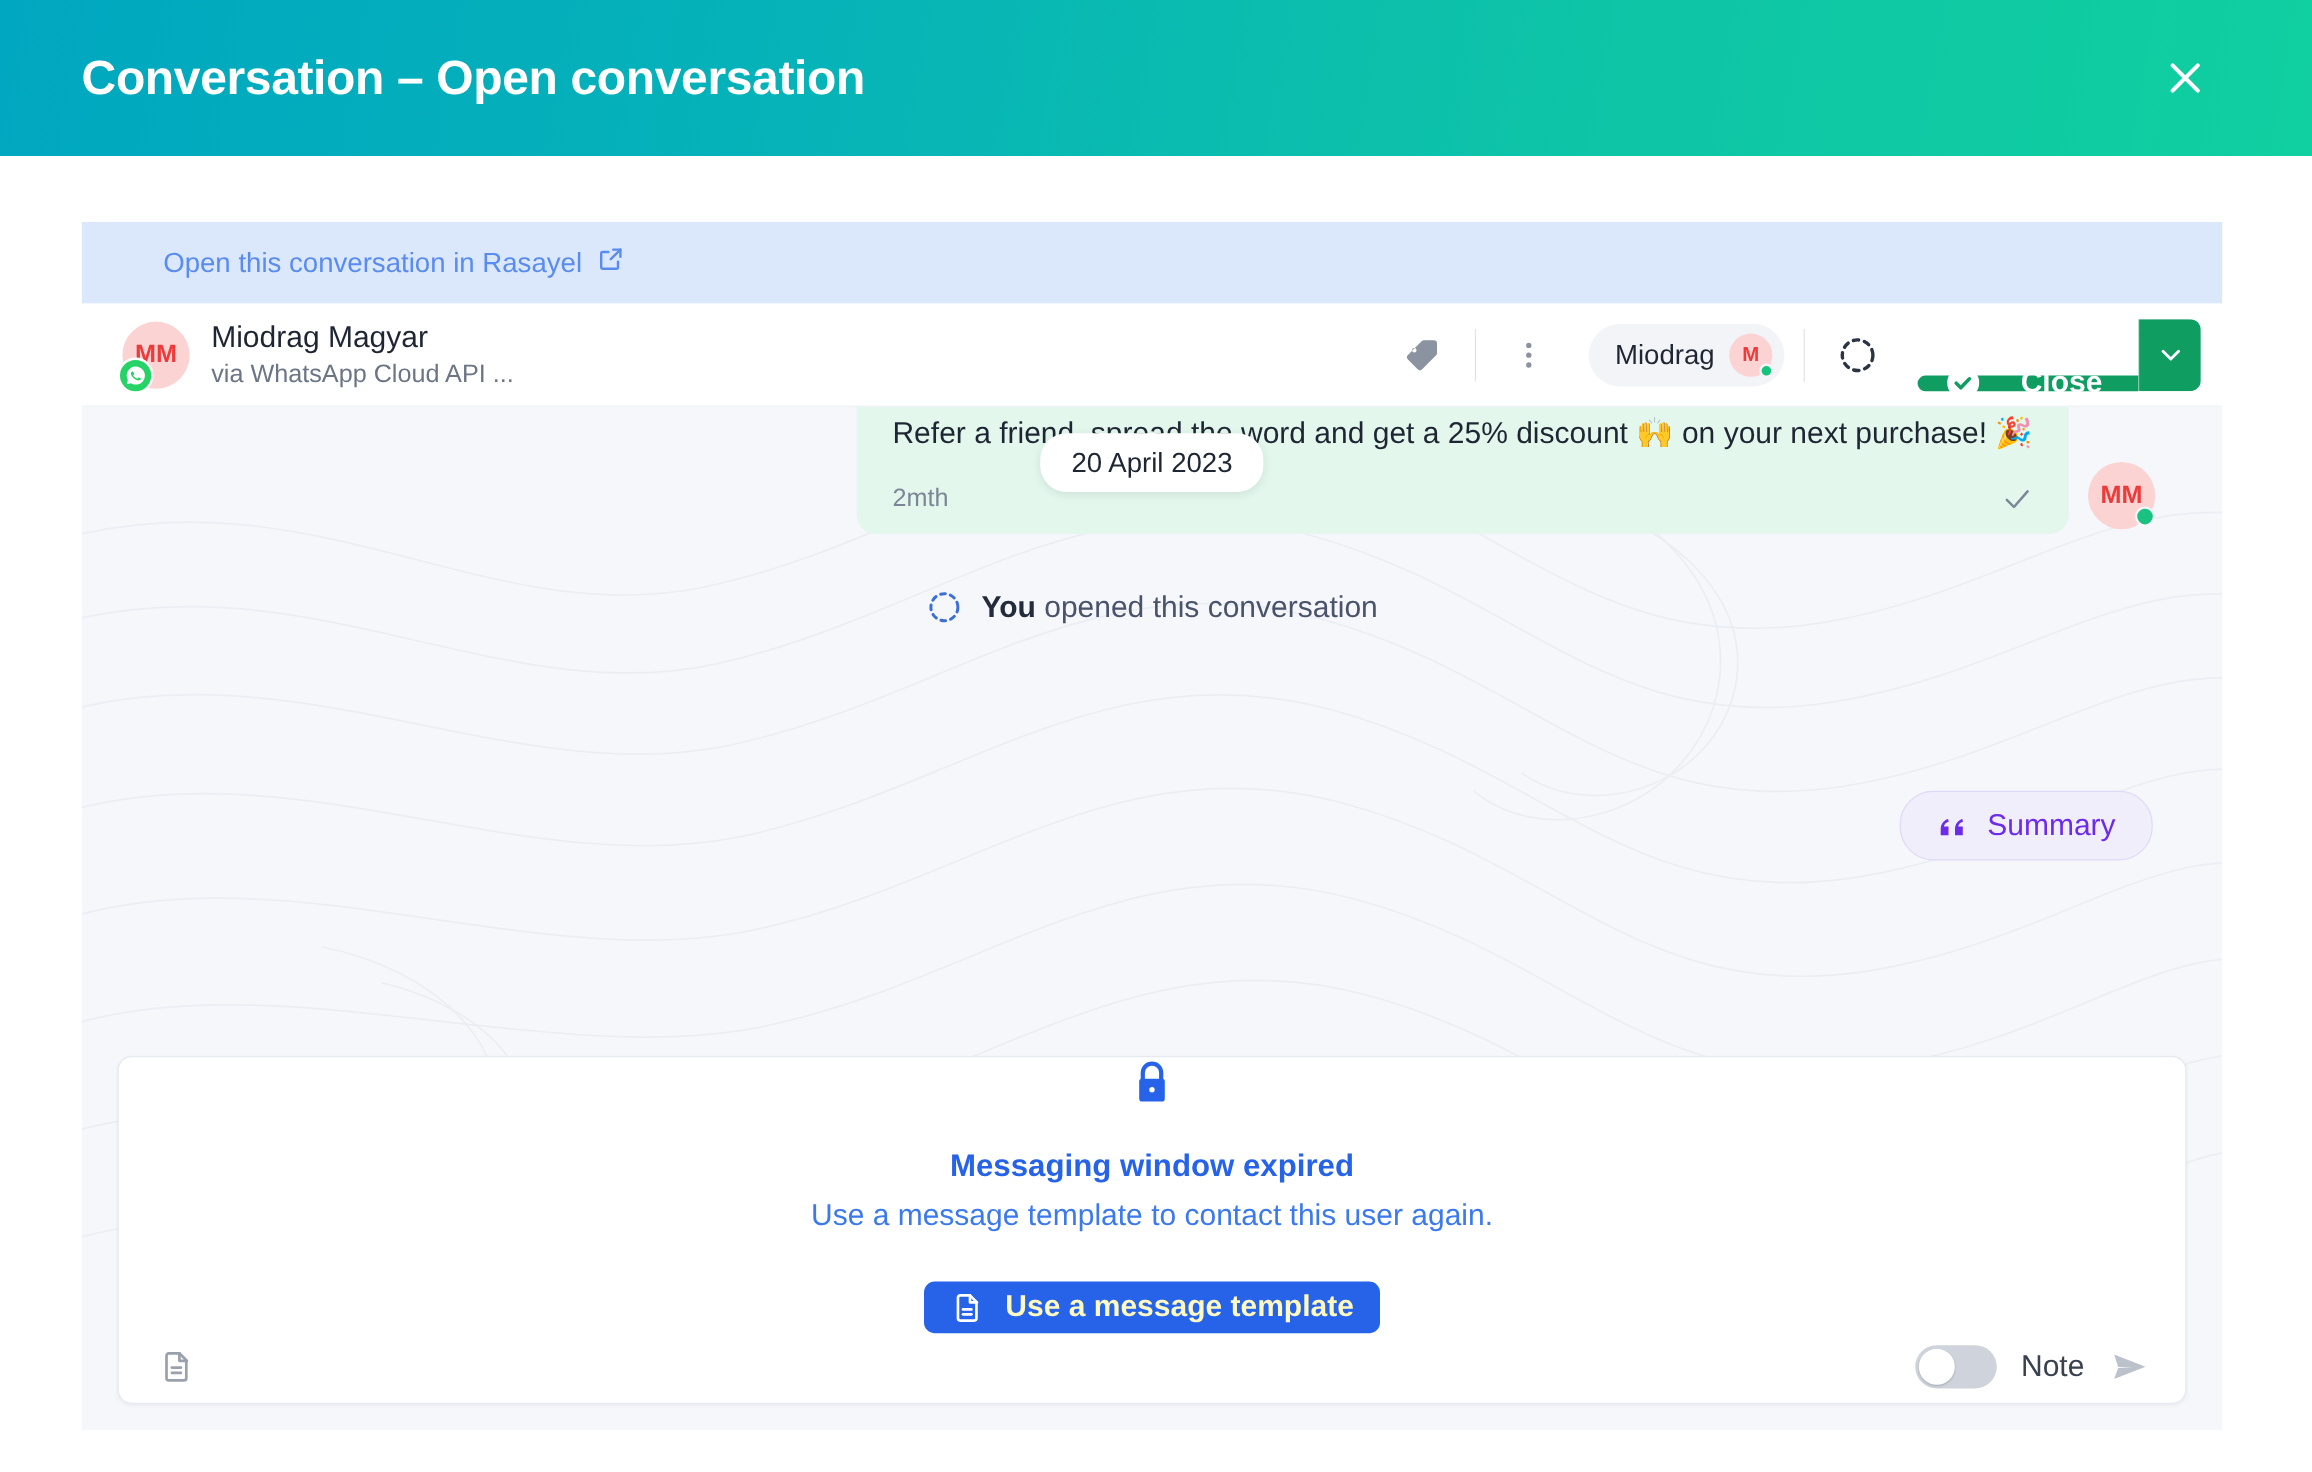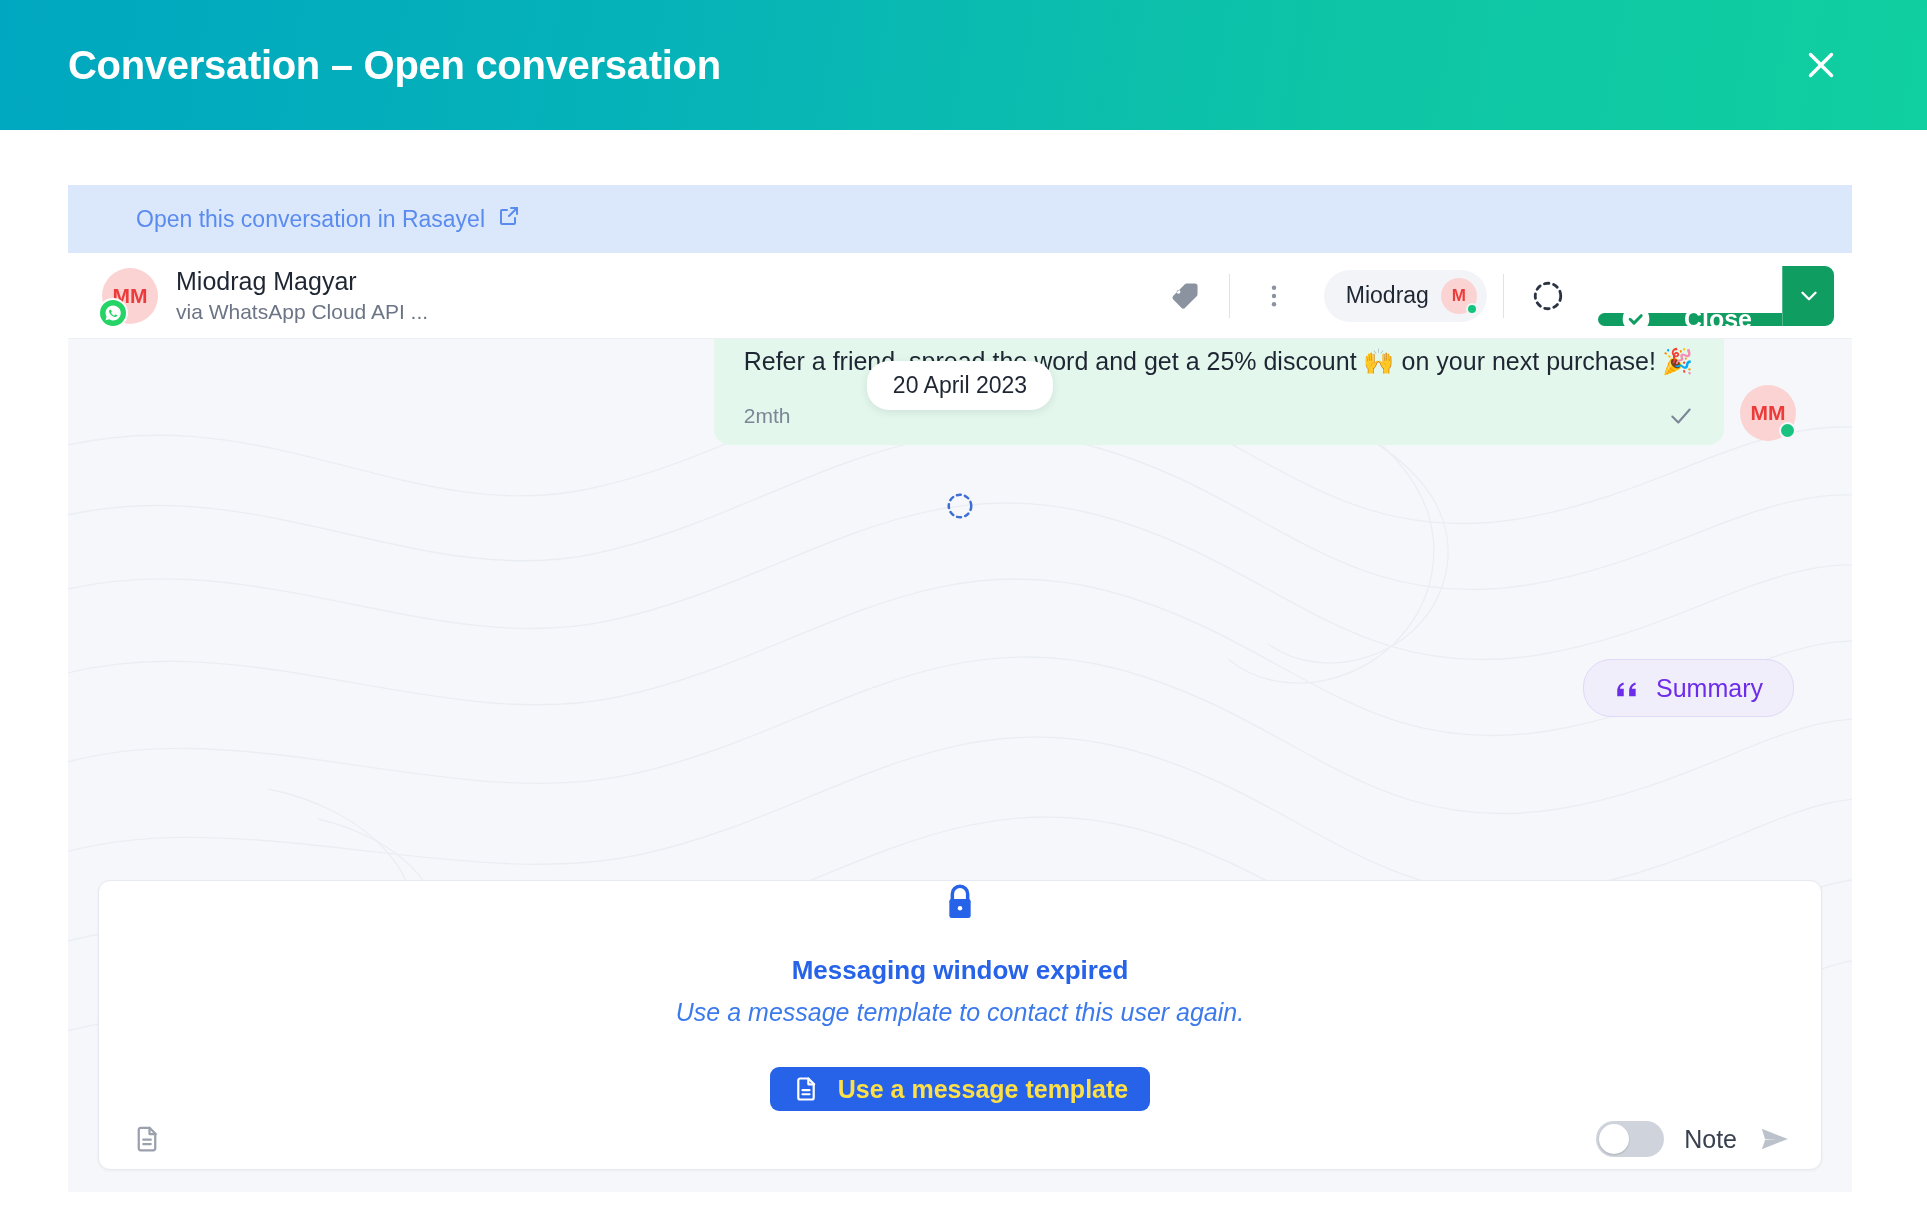--- a/index.html
+++ b/index.html
@@ -279,25 +279,24 @@
     gap: 0;
   }
   .lock-icon { margin-bottom: 26px; }
   .expired-title {
     font-size: 26px; font-weight: bold; color: #2663e8;
     margin-bottom: 12px;
   }
   .expired-sub {
     font-size: 25px; color: #3c7aec;
     margin-bottom: 40px;
-    font-style: italic;
   }
   .template-btn {
     display: inline-flex; align-items: center; gap: 18px;
-    background: #2663e8; color: #fde047;
+    background: #2663e8; color: #fef9c3;
     border-radius: 9px;
     height: 62px;
     padding: 0 22px;
     font-size: 25px; font-weight: bold;
     cursor: pointer;
   }
 
   .composer-footer {
     position: absolute;
     left: 0; right: 0; bottom: 0;
@@ -460,20 +459,23 @@
           </div>
         </div>
 
         <div class="date-pill">20 April 2023</div>
 
         <div class="sys-event">
           <span style="display:flex;">
             <svg width="30" height="30" viewBox="0 0 24 24" fill="none" stroke="#3d6fd4" stroke-width="2" stroke-dasharray="3.2 3.4" stroke-linecap="round">
               <circle cx="12" cy="12" r="9"></circle>
             </svg>
+          </span>
+          <span>
+            <b>You</b><span> opened this conversation</span>
           </span>
         </div>
 
         <div class="summary-pill">
           <span style="display:flex;">
             <svg width="26" height="26" viewBox="0 0 24 24" fill="#6d2cea">
               <path d="M3 14.5c0-3.6 2.3-6.6 5.6-7.6l.6 1.9C7 9.6 5.7 11 5.5 12.6H9v6.9H3zm11 0c0-3.6 2.3-6.6 5.6-7.6l.6 1.9c-2.2.8-3.5 2.2-3.7 3.8H20v6.9h-6z"></path>
             </svg>
           </span>
           <span>Summary</span>

